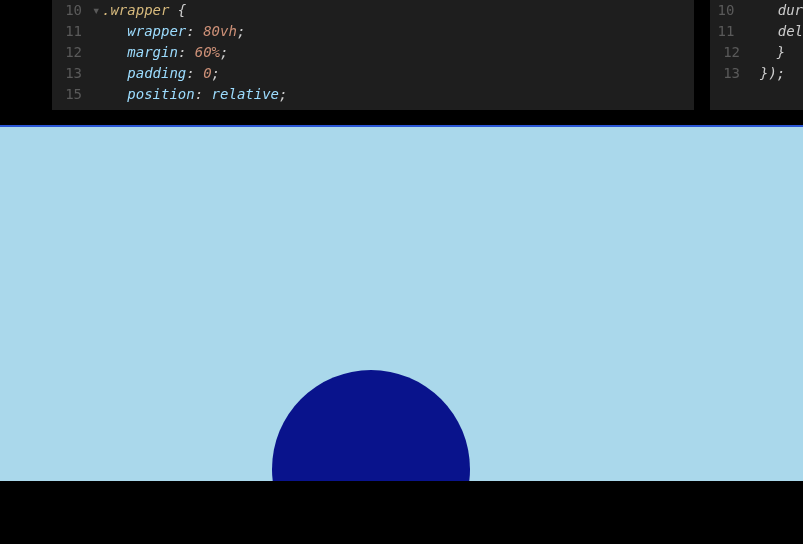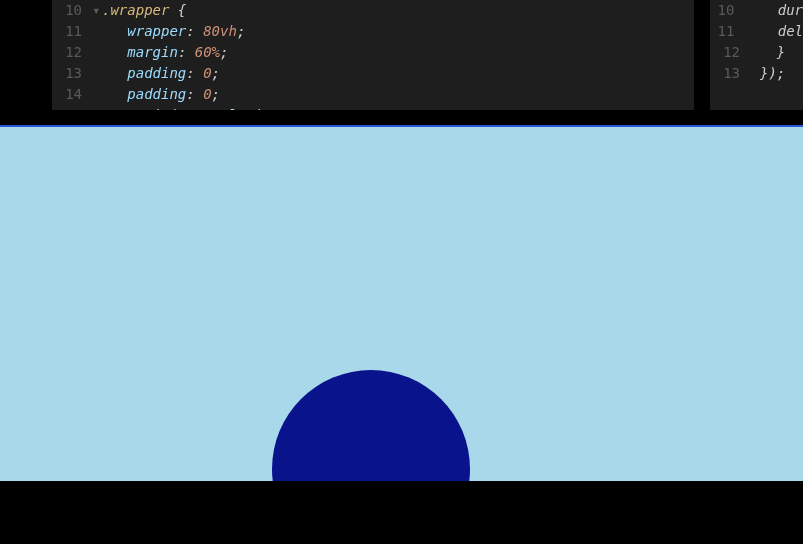--- a/index.html
+++ b/index.html
@@ -124,21 +124,20 @@
   <div class="gutter-stub"></div>
 
   <div class="code-area">
 
     <div class="panel-left">
 
     <div class="line"><span class="ln">10</span><span class="fold">▾</span><span class="code"><span class="sel">.wrapper</span><span class="punc"> {</span></span></div>
         <div class="line"><span class="ln">11</span><span class="fold"></span><span class="code"><span class="k">   </span><span class="prop">wrapper</span><span class="punc">: </span><span class="num">80vh</span><span class="punc">;</span></span></div>
         <div class="line"><span class="ln">12</span><span class="fold"></span><span class="code"><span class="k">   </span><span class="prop">margin</span><span class="punc">: </span><span class="num">60%</span><span class="punc">;</span></span></div>
         <div class="line"><span class="ln">13</span><span class="fold"></span><span class="code"><span class="k">   </span><span class="prop">padding</span><span class="punc">: </span><span class="num">0</span><span class="punc">;</span></span></div>
-        <div class="line"><span class="ln">14</span><span class="fold"></span><span class="code"><span class="k">   </span><span class="prop">padding</span><span class="punc">: </span><span class="num">0</span><span class="punc">;</span></span></div>
         <div class="line"><span class="ln">15</span><span class="fold"></span><span class="code"><span class="k">   </span><span class="prop">position</span><span class="punc">: </span><span class="val">relative</span><span class="punc">;</span></span></div>
       </div>
 
     <div class="panel-right">
 
     <div class="line"><span class="ln">10</span><span class="fold"></span><span class="code"><span class="k">   dur</span></span></div>
         <div class="line"><span class="ln">11</span><span class="fold"></span><span class="code"><span class="k">   del</span></span></div>
         <div class="line"><span class="ln">12</span><span class="fold"></span><span class="code"><span class="punc">  }</span></span></div>
         <div class="line"><span class="ln">13</span><span class="fold"></span><span class="code"><span class="punc">});</span></span></div>
       </div>

